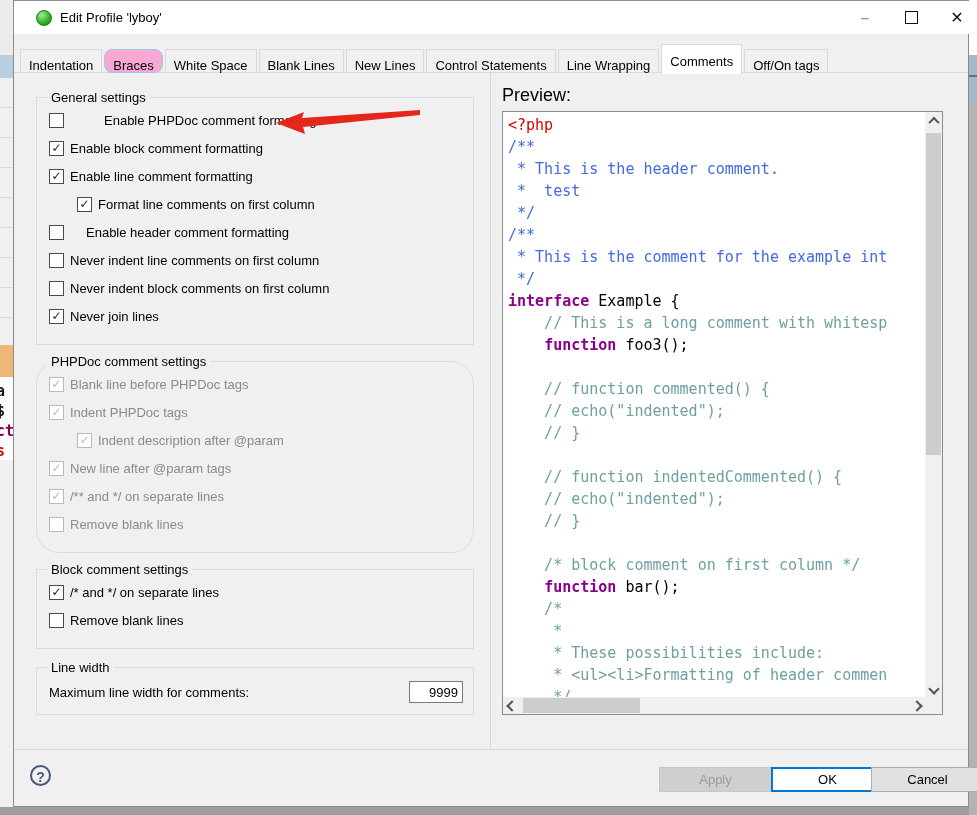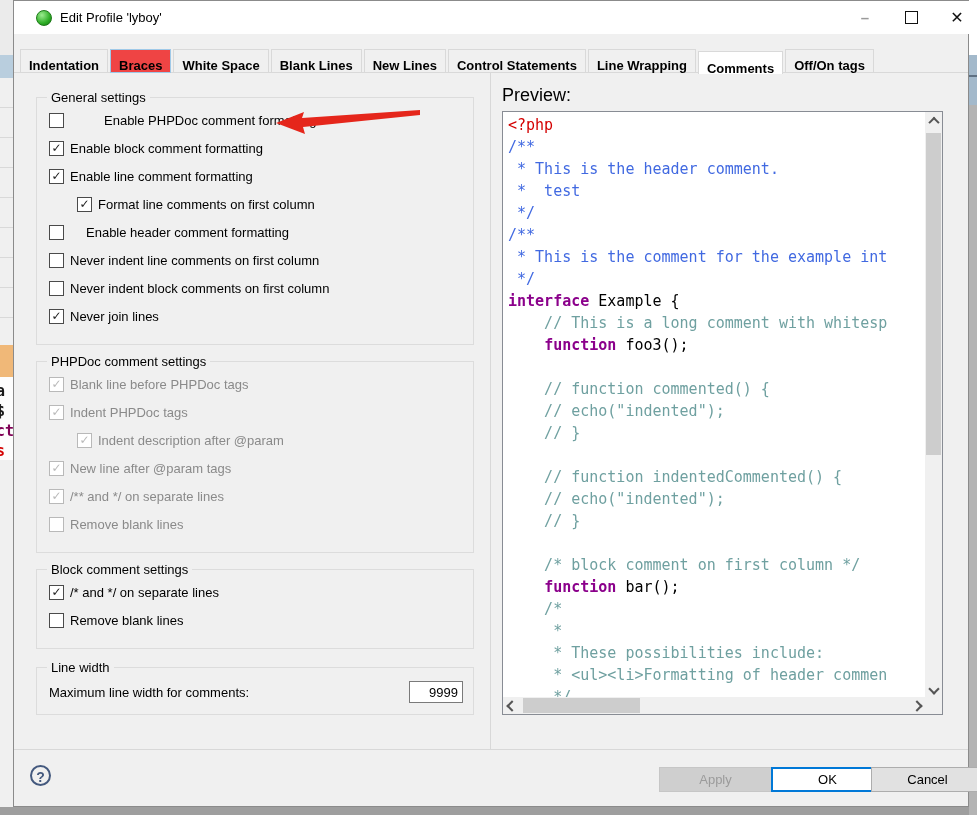--- a/index.html
+++ b/index.html
@@ -20,23 +20,23 @@
     background:radial-gradient(circle at 35% 30%,#9bec8f,#2fae27 60%,#137410);border:1px solid #1d7a18;box-sizing:border-box;}
   .title-text{font-size:13px;}
   .win-controls{position:absolute;right:0;top:0;height:33px;display:flex;}
   .win-btn{width:46px;height:33px;display:flex;align-items:center;justify-content:center;font-size:15px;}
   .win-min{color:#9a9a9a;font-weight:bold;}
   .win-max span{display:block;width:11px;height:11px;border:1.5px solid #111;}
   .win-close{color:#111;font-size:16px;}
   
   .tabrow{position:absolute;left:6px;top:45px;height:27px;display:flex;align-items:flex-end;z-index:3;}
   .tab{height:24px;line-height:24px;padding:4px 8px;font-size:13px;background:#f0f0f0;
-    border:1px solid #d9d9d9;margin-right:2px;box-sizing:border-box;white-space:nowrap;font-weight:bold;}
-  .tab.hover{background:#ef4444;border-color:#9fc9e8;}
-  .tab.active{height:23px;line-height:26px;background:#ffffff;border-bottom:none;margin-bottom:-1px;z-index:4;position:relative;}
+    border:1px solid #d9d9d9;margin-right:2px;box-sizing:border-box;white-space:nowrap;}
+  .tab.hover{background:#f9a8d4;border-color:#9fc9e8;border-radius:8px;}
+  .tab.active{height:30px;line-height:26px;background:#ffffff;border-bottom:none;margin-bottom:-1px;z-index:4;position:relative;}
   .tab-rule{position:absolute;left:0;top:71px;width:954px;height:1px;background:#d9d9d9;z-index:2;}
   .pane-divider{position:absolute;left:476px;top:72px;width:1px;height:676px;background:#d8d8d8;}
   .footer-rule{position:absolute;left:0;top:748px;width:954px;height:1px;background:#d8d8d8;}
   
   .left-pane{position:absolute;left:0;top:72px;width:476px;height:676px;padding:0 16px 0 22px;box-sizing:border-box;}
   .group{position:relative;border:1px solid #dcdcdc;padding:12px 10px 10px 12px;}
   .group-label{position:absolute;top:-8px;left:10px;background:#f0f0f0;padding:0 4px;font-size:13px;}
   .cb-row{height:20px;margin-bottom:8px;display:flex;align-items:center;font-size:13px;white-space:nowrap;}
   .cb-row.gap{margin-top:6px;}
   .cb{width:13px;height:13px;border:1px solid #4a4a4a;background:#fff;margin-right:6px;flex:0 0 13px;
@@ -171,21 +171,21 @@
             </div>
             <div class="cb-row" style="margin-left: 0px;">
               <span class="cb"></span>
               <span class="cb-label">Never indent block comments on first column</span>
             </div>
             <div class="cb-row" style="margin-left: 0px;">
               <span class="cb">✓</span>
               <span class="cb-label">Never join lines</span>
             </div>
           </div>
-          <div class="group disabled" style="margin-top: 16px;">
+          <div class="group disabled" style="margin-top: 16px; border-radius: 23px;">
             <span class="group-label">PHPDoc comment settings</span>
             <div class="cb-row" style="margin-left: 0px;">
               <span class="cb">✓</span>
               <span class="cb-label">Blank line before PHPDoc tags</span>
             </div>
             <div class="cb-row" style="margin-left: 0px;">
               <span class="cb">✓</span>
               <span class="cb-label">Indent PHPDoc tags</span>
             </div>
             <div class="cb-row" style="margin-left: 28px;">

